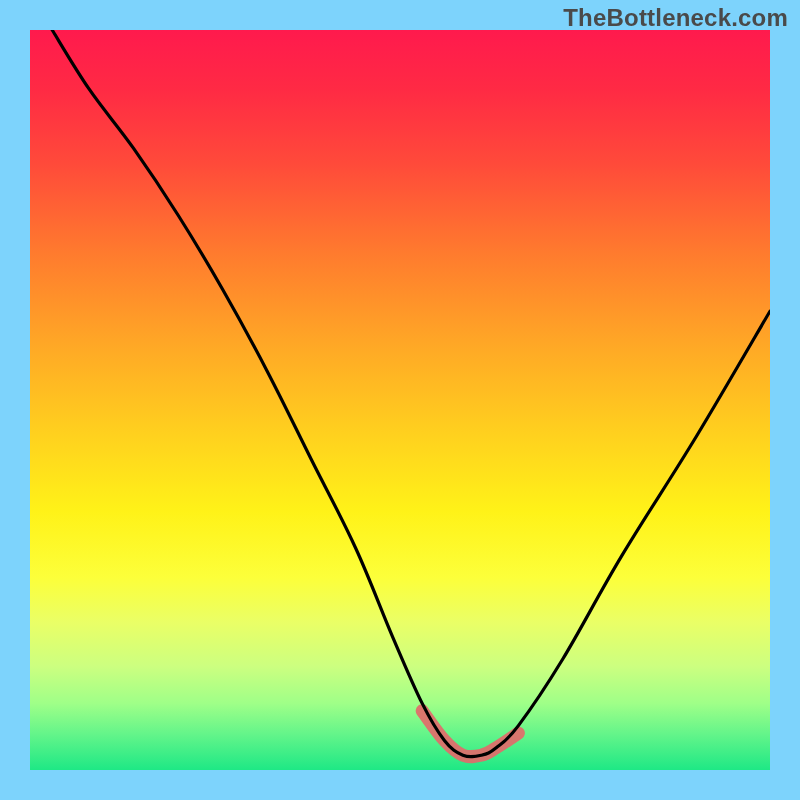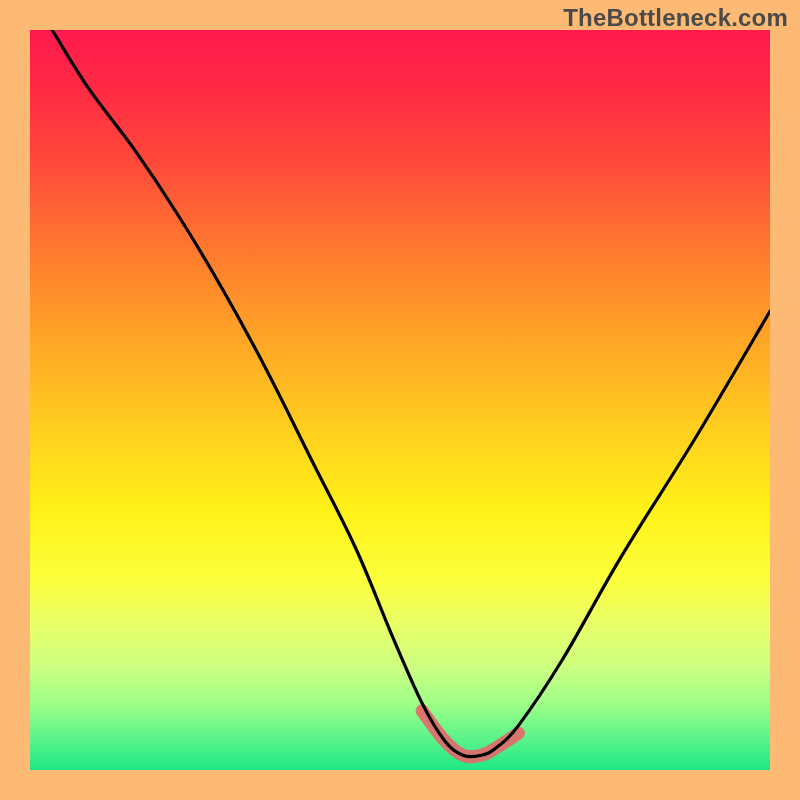--- a/index.html
+++ b/index.html
@@ -8,21 +8,21 @@
     width: 800px;
     height: 800px;
     background: #000;
     overflow: hidden;
     font-family: Arial, Helvetica, sans-serif;
   }
   .frame {
     position: relative;
     width: 800px;
     height: 800px;
-    background: #fdba74;
+    background: #7dd3fc;
   }
   .watermark {
     position: absolute;
     top: 4px;
     right: 12px;
     color: #4a4a4a;
     font-size: 24px;
     font-weight: 600;
     letter-spacing: 0.2px;
     z-index: 10;

